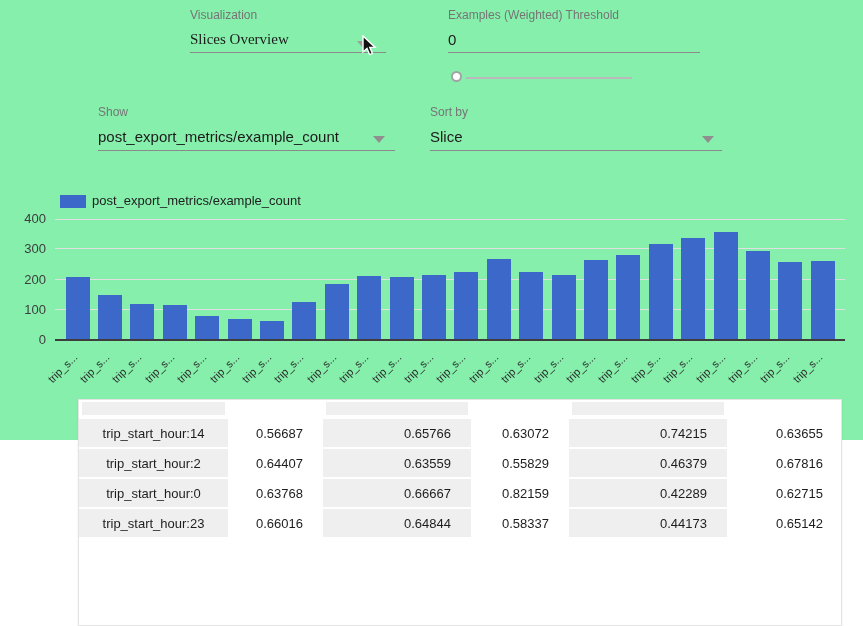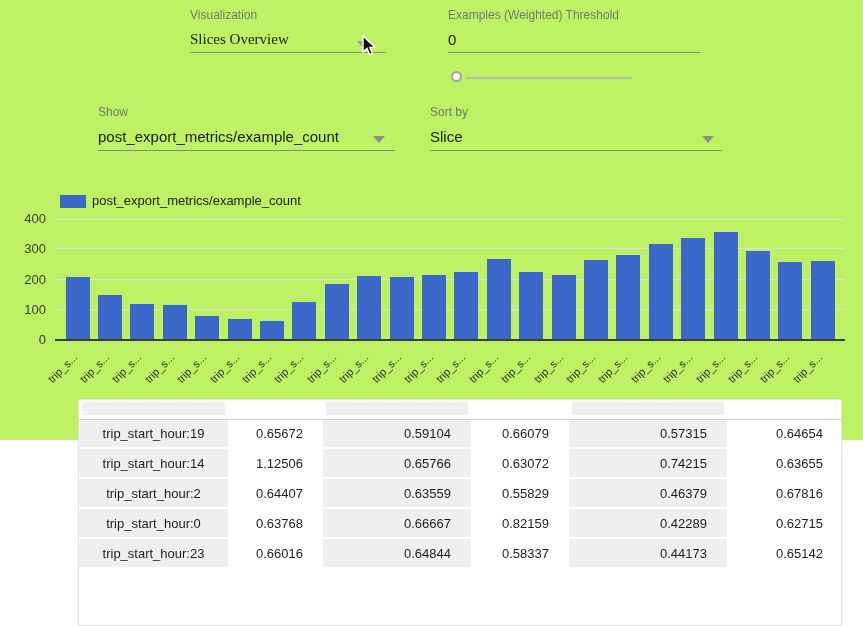--- a/index.html
+++ b/index.html
@@ -1,18 +1,18 @@
 <!DOCTYPE html>
 <html><head>
 <meta charset="utf-8">
 <style>
   * { margin:0; padding:0; box-sizing:border-box; }
   html,body { width:863px; height:626px; background:#fff; overflow:hidden;
               font-family:"Liberation Sans", sans-serif; }
-  #app { position:relative; width:863px; height:440px; background:#bef264; }
+  #app { position:relative; width:863px; height:440px; background:#86efac; }
 
   
   .ctl-label { position:absolute; font-size:12px; color:#757575; }
   .ctl-value { position:absolute; font-size:15px; color:#1b1b1b; white-space:nowrap; }
   .underline { position:absolute; height:1px; background:#8a8a8a; }
   .dd-arrow  { position:absolute; width:0; height:0;
                border-left:6px solid transparent; border-right:6px solid transparent;
                border-top:7px solid #8f8f8f; }
 
   
@@ -186,31 +186,23 @@
             </td>
             <td class="striped">
               <div class="filter-box"></div>
             </td>
             <td>
               <div class="filter-box"></div>
             </td>
           </tr>
       </thead>
       <tbody id="tbody">
-          <tr class="first-data">
-            <td class="striped c-feature">trip_start_hour:19</td>
-            <td class="c-num">0.65672</td>
-            <td class="striped c-num">0.59104</td>
-            <td class="c-num">0.66079</td>
-            <td class="striped c-num">0.57315</td>
-            <td class="c-num">0.64654</td>
-          </tr>
           <tr>
             <td class="striped c-feature">trip_start_hour:14</td>
-            <td class="c-num">1.12506</td>
+            <td class="c-num">0.56687</td>
             <td class="striped c-num">0.65766</td>
             <td class="c-num">0.63072</td>
             <td class="striped c-num">0.74215</td>
             <td class="c-num">0.63655</td>
           </tr>
           <tr>
             <td class="striped c-feature">trip_start_hour:2</td>
             <td class="c-num">0.64407</td>
             <td class="striped c-num">0.63559</td>
             <td class="c-num">0.55829</td>

